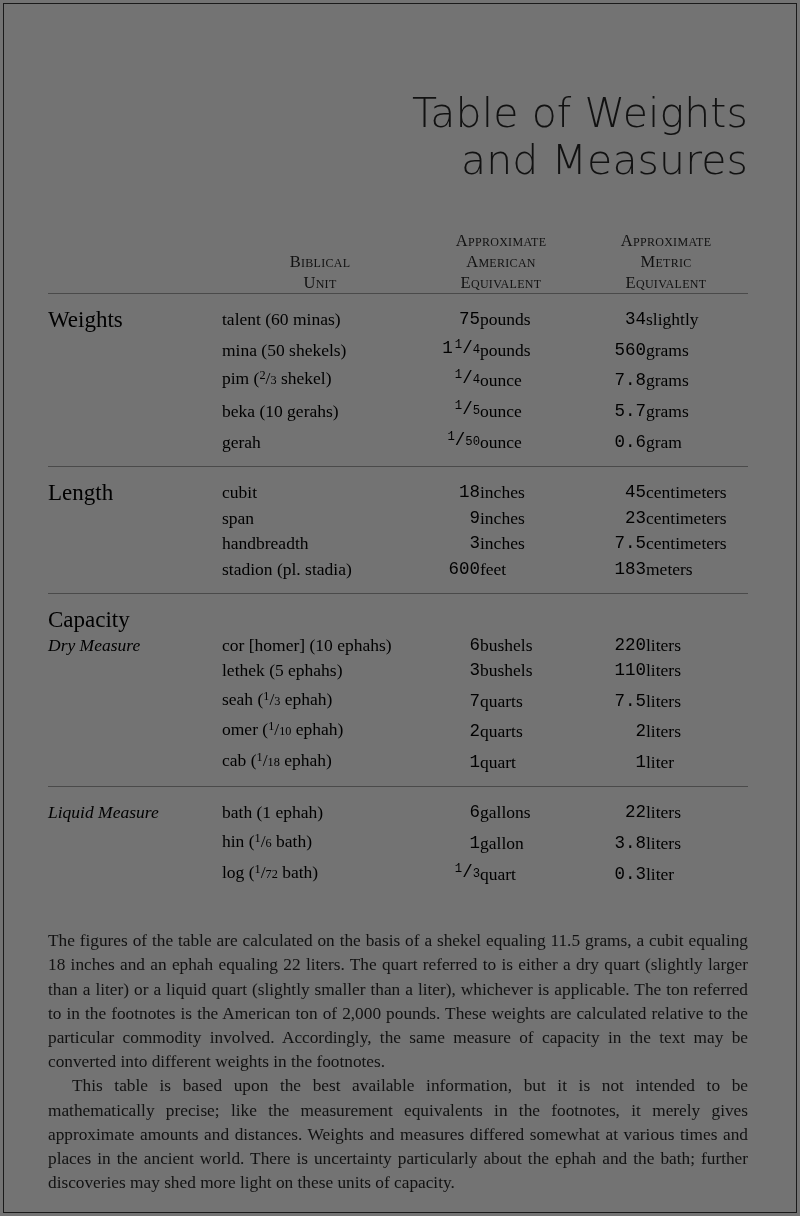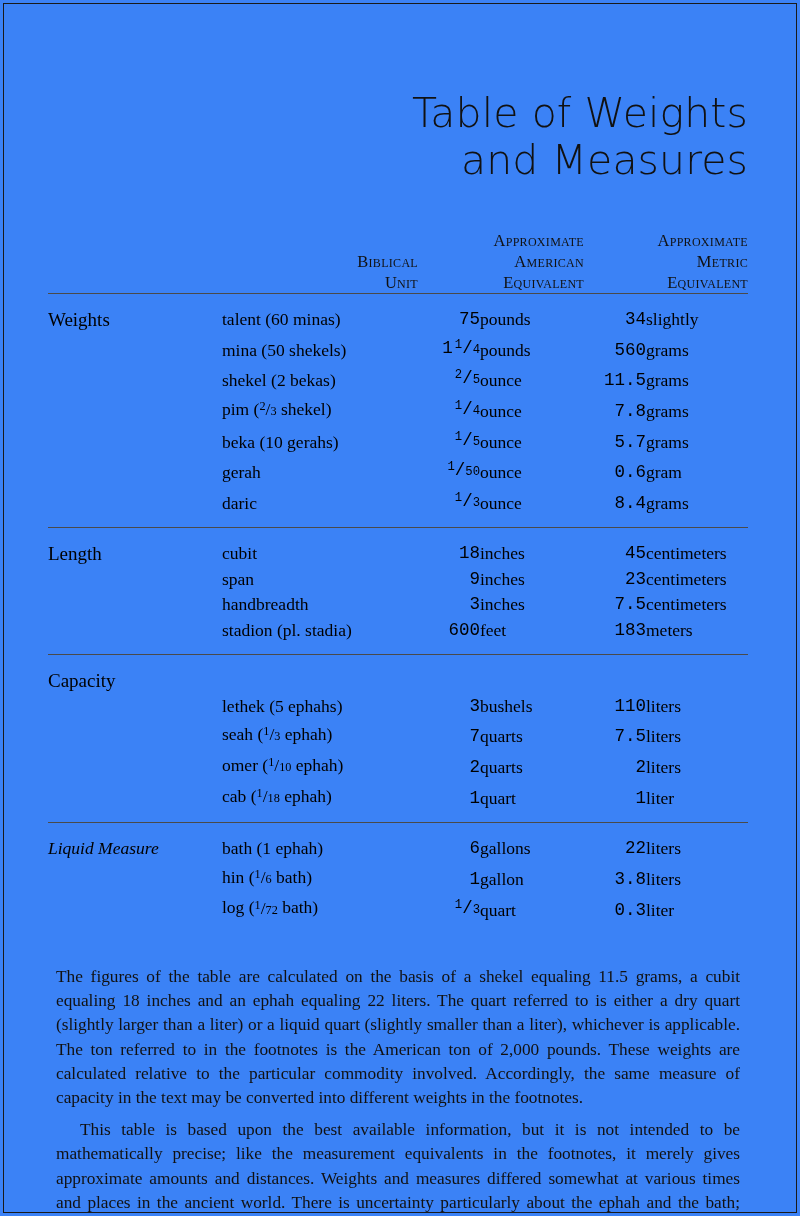--- a/index.html
+++ b/index.html
@@ -4,21 +4,21 @@
 <style>
   html, body {
     margin: 0;
     padding: 0;
     background: #ffffff;
   }
   .page {
     position: relative;
     width: 800px;
     height: 1216px;
-    background: #3b82f6;
+    background: #737373;
     box-sizing: border-box;
     overflow: hidden;
     font-family: "Liberation Serif", "DejaVu Serif", serif;
     color: #000000;
   }
   .page-border {
     position: absolute;
     left: 3px;
     top: 3px;
     right: 3px;
@@ -66,42 +66,42 @@
   .col-amt-a { width: 62px;  }
   .col-uni-a { width: 104px; }
   .col-amt-m { width: 62px;  }
   .col-uni-m { width: 102px; }
 
   
   .hdr {
     font-variant: small-caps;
     font-size: 16.5px;
     line-height: 21px;
-    text-align: right;
+    text-align: center;
     letter-spacing: 0.3px;
     padding-bottom: 7px;
     color: #111;
   }
   .hdr span { display: block; }
 
   
   tr.rule-row > td {
     border-top: 1.1px solid #4a4a4a;
     height: 0;
     font-size: 0;
     line-height: 0;
   }
 
   .spacer-above > td { height: 13px; }
   .spacer-below > td { height: 11px; }
 
   
   .sect {
     font-weight: bold;
-    font-size: 19px;
+    font-size: 23px;
     text-align: left;
     white-space: nowrap;
   }
   .sect-ital {
     font-style: italic;
     font-size: 17.5px;
     text-align: left;
     white-space: nowrap;
   }
   .unit {
@@ -132,21 +132,21 @@
     vertical-align: 0em;
   }
   .frac .sl { }
   .lead { margin-right: 2px; }
 
   
   .para {
     font-size: 17.3px;
     line-height: 24.2px;
     text-align: justify;
-    margin: 8px;
+    margin: 0;
     color: #111;
   }
   .para.first { margin-top: 31px; }
   .para.second { text-indent: 24px; }
 </style>
 </head>
 <body>
 
 <div class="page">
   <div class="page-border"></div>
@@ -204,28 +204,20 @@
           <tr class="data">
             <td></td>
             <td class="unit">mina (50 shekels)</td>
             <td class="amt"><span class="lead">1</span><span class="frac"><span class="num">1</span><span class="sl">/</span><span class="den">4</span></span></td>
             <td class="uni">pounds</td>
             <td class="amt">560</td>
             <td class="uni">grams</td>
           </tr>
           <tr class="data">
             <td></td>
-            <td class="unit">shekel (2 bekas)</td>
-            <td class="amt"><span class="frac"><span class="num">2</span><span class="sl">/</span><span class="den">5</span></span></td>
-            <td class="uni">ounce</td>
-            <td class="amt">11.5</td>
-            <td class="uni">grams</td>
-          </tr>
-          <tr class="data">
-            <td></td>
             <td class="unit">pim (<span class="frac"><span class="num">2</span><span class="sl">/</span><span class="den">3</span></span> shekel)</td>
             <td class="amt"><span class="frac"><span class="num">1</span><span class="sl">/</span><span class="den">4</span></span></td>
             <td class="uni">ounce</td>
             <td class="amt">7.8</td>
             <td class="uni">grams</td>
           </tr>
           <tr class="data">
             <td></td>
             <td class="unit">beka (10 gerahs)</td>
             <td class="amt"><span class="frac"><span class="num">1</span><span class="sl">/</span><span class="den">5</span></span></td>
@@ -233,28 +225,20 @@
             <td class="amt">5.7</td>
             <td class="uni">grams</td>
           </tr>
           <tr class="data">
             <td></td>
             <td class="unit">gerah</td>
             <td class="amt"><span class="frac"><span class="num">1</span><span class="sl">/</span><span class="den">50</span></span></td>
             <td class="uni">ounce</td>
             <td class="amt">0.6</td>
             <td class="uni">gram</td>
-          </tr>
-          <tr class="data">
-            <td></td>
-            <td class="unit">daric</td>
-            <td class="amt"><span class="frac"><span class="num">1</span><span class="sl">/</span><span class="den">3</span></span></td>
-            <td class="uni">ounce</td>
-            <td class="amt">8.4</td>
-            <td class="uni">grams</td>
           </tr>
           <tr class="spacer-below">
             <td colspan="6"></td>
           </tr>
           <tr class="rule-row">
             <td colspan="6"></td>
           </tr>
           <tr class="spacer-above">
             <td colspan="6"></td>
           </tr>
@@ -297,20 +281,28 @@
             <td colspan="6"></td>
           </tr>
           <tr class="spacer-above">
             <td colspan="6"></td>
           </tr>
           <tr class="data">
             <td class="sect">Capacity</td>
             <td colspan="5"></td>
           </tr>
           <tr class="data">
+            <td class="sect-ital">Dry Measure</td>
+            <td class="unit">cor [homer] (10 ephahs)</td>
+            <td class="amt">6</td>
+            <td class="uni">bushels</td>
+            <td class="amt">220</td>
+            <td class="uni">liters</td>
+          </tr>
+          <tr class="data">
             <td></td>
             <td class="unit">lethek (5 ephahs)</td>
             <td class="amt">3</td>
             <td class="uni">bushels</td>
             <td class="amt">110</td>
             <td class="uni">liters</td>
           </tr>
           <tr class="data">
             <td></td>
             <td class="unit">seah (<span class="frac"><span class="num">1</span><span class="sl">/</span><span class="den">3</span></span> ephah)</td>

